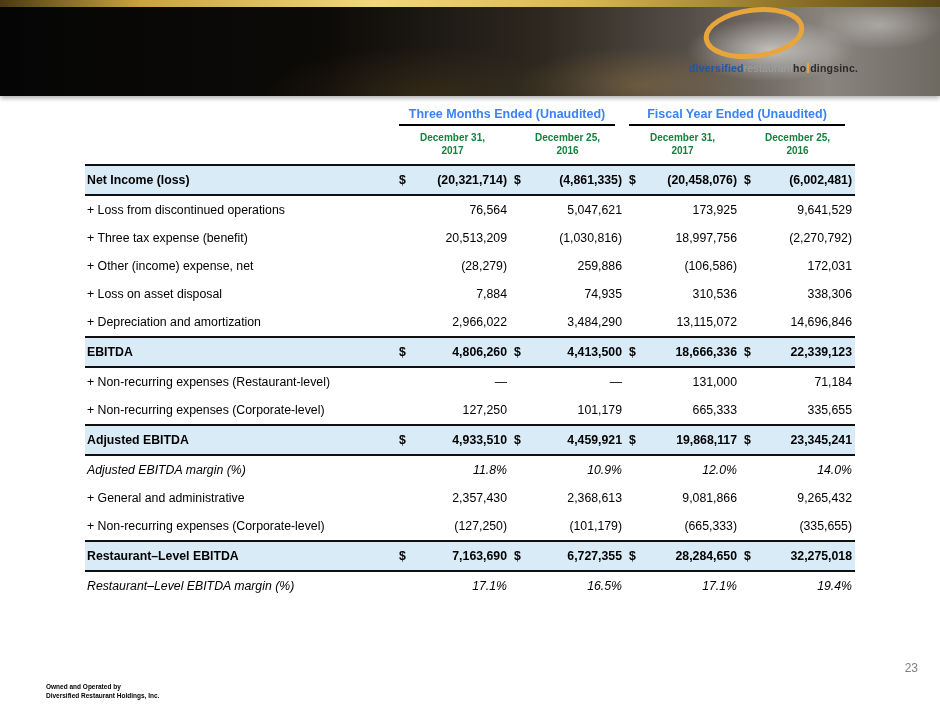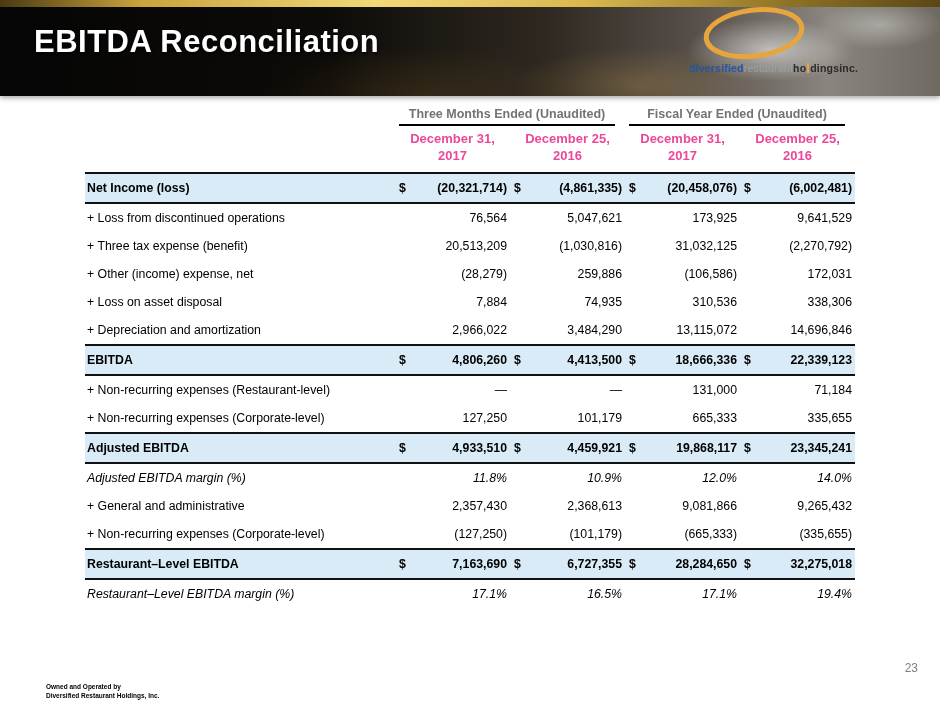--- a/index.html
+++ b/index.html
@@ -63,25 +63,25 @@
   table.recon {
     border-collapse: collapse; table-layout: fixed;
     width: 770px;
   }
   th, td { margin: 0; }
   th.corner { border: none; }
   th.grp { padding: 3px 0 0; vertical-align: bottom; }
   .grp-inner {
     border-bottom: 2px solid #000;
     padding-bottom: 3px; margin: 0 10px 0 4px;
-    font-weight: bold; color: #737373;
+    font-weight: bold; color: #3b82f6;
     font-size: 12.5px; text-align: center;
   }
   th.date {
-    color: #ec4899; font-weight: bold; font-size: 13px;
+    color: #15803d; font-weight: bold; font-size: 10px;
     text-align: center; white-space: pre-line;
     line-height: 1.3; padding: 5px 0 7px; vertical-align: top;
   }
   td { font-size: 12.3px; color: #000; padding: 7px 2px; }
   td.lbl { text-align: left; padding-left: 2px; }
   td.dollar { text-align: left; padding-left: 4px; }
   td.val { text-align: right; padding-right: 3px; }
   tr.row-total td {
     background: #D9EBF7; font-weight: bold;
     border-top: 2px solid #111; border-bottom: 2px solid #111;
@@ -102,21 +102,20 @@
   .page-number {
     position: absolute; right: 22px; bottom: 30px;
     color: #808080; font-size: 12px;
   }
 </style>
 </head>
 <body>
 
 <header class="slide-header">
   <div class="gold-bar"></div>
-  <h1 class="page-title">EBITDA Reconciliation</h1>
 
   <div class="drh-logo">
     <div class="drh-mark">
       <svg class="drh-ring" viewBox="0 0 110 58" width="110" height="58">
         <ellipse cx="55" cy="29" rx="48" ry="23" fill="none" stroke="#E8A53C" stroke-width="5" transform="rotate(-7 55 29)"></ellipse>
       </svg>
     </div>
     <div class="drh-tagline">
       <span class="t-blue">diversified</span><span class="t-gray">restaurant</span><span class="t-dark">ho</span><span class="gold-divider"></span><span class="t-dark">dings</span><span class="t-dark">inc.</span>
     </div>
@@ -181,21 +180,21 @@
           <td class="dollar"></td>
           <td class="val">9,641,529</td>
         </tr>
         <tr class="row-plus">
           <td class="lbl">+ Three tax expense (benefit)</td>
           <td class="dollar"></td>
           <td class="val">20,513,209</td>
           <td class="dollar"></td>
           <td class="val">(1,030,816)</td>
           <td class="dollar"></td>
-          <td class="val">31,032,125</td>
+          <td class="val">18,997,756</td>
           <td class="dollar"></td>
           <td class="val">(2,270,792)</td>
         </tr>
         <tr class="row-plus">
           <td class="lbl">+ Other (income) expense, net</td>
           <td class="dollar"></td>
           <td class="val">(28,279)</td>
           <td class="dollar"></td>
           <td class="val">259,886</td>
           <td class="dollar"></td>

